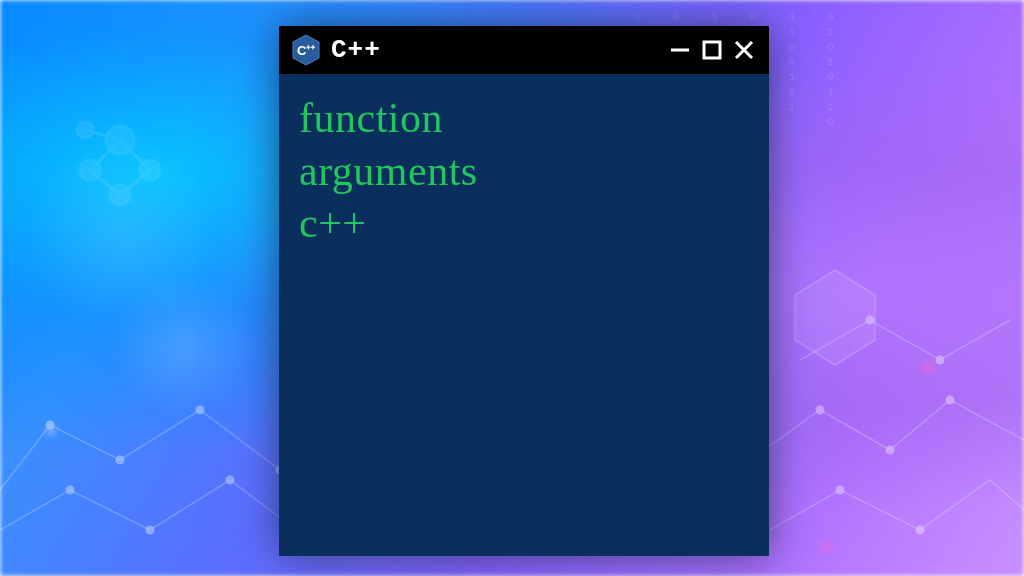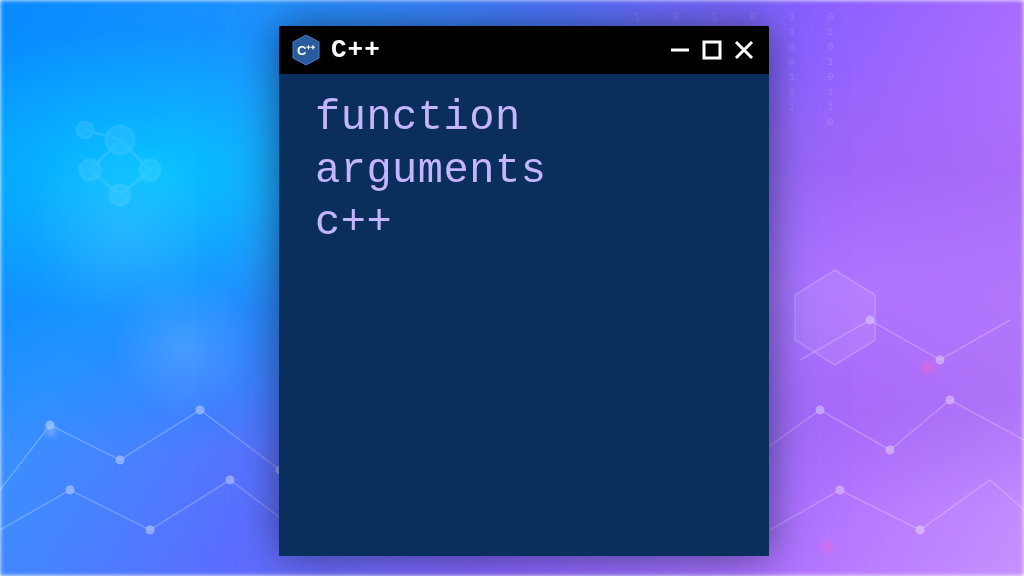--- a/index.html
+++ b/index.html
@@ -108,27 +108,26 @@
     }
     .ctrl svg { width: 100%; height: 100%; }
     
     .window-body {
       background: #0a2f5c;
       height: calc(100% - 48px);
       padding: 18px 20px;
     }
     
     .content-text {
-      font-family: Liberation Mono, monospace;
+      font-family: Liberation Serif, serif;
       font-size: 42px;
       line-height: 1.25;
-      color: #c4b5fd;
+      color: #22c55e;
       white-space: pre-line;
       letter-spacing: 0.5px;
-      margin-left: 16px;
     }
     
     
     .glow {
       position: absolute;
       border-radius: 50%;
       background: radial-gradient(circle, rgba(255,100,200,1) 0%, rgba(255,100,200,0.5) 30%, transparent 70%);
       filter: blur(3px);
     }
     .g1 { left: 720px; top: 410px; width: 20px; height: 20px; }

